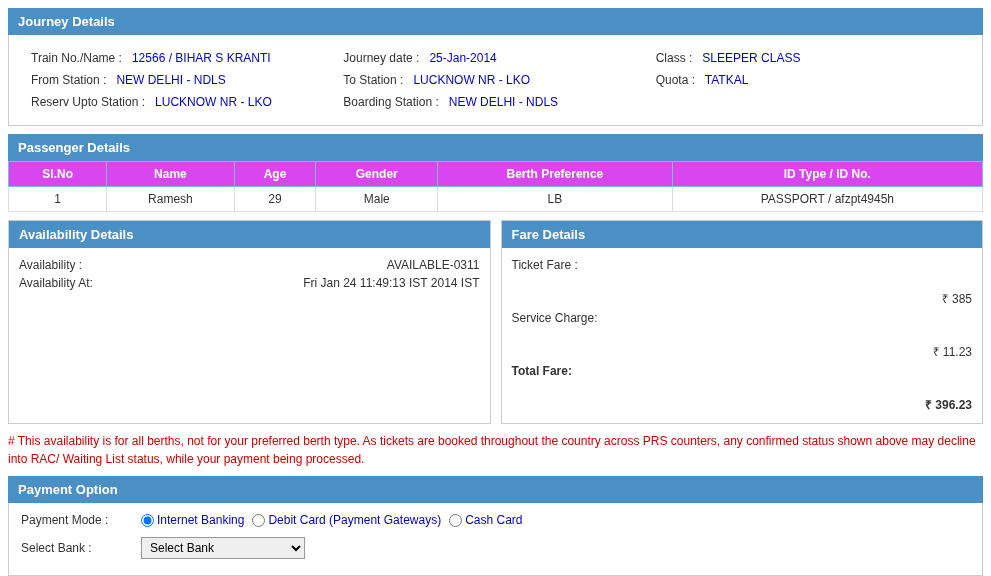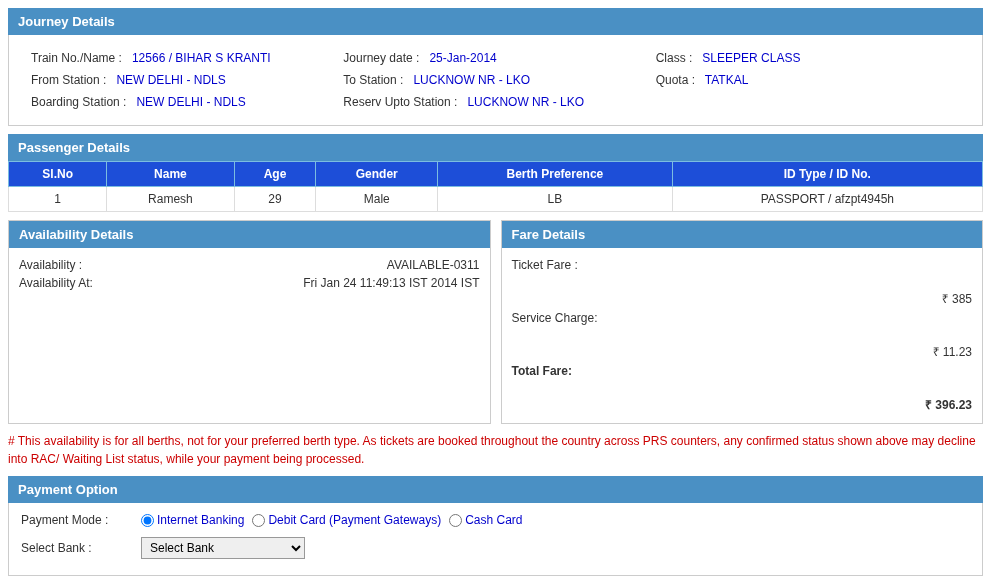--- a/index.html
+++ b/index.html
@@ -60,21 +60,21 @@
       margin: 6px 8px;
     }
 
     .passenger-table {
       width: 100%;
       border-collapse: collapse;
       font-size: 12px;
     }
 
     .passenger-table thead tr {
-      background: #1d4ed8;
+      background: #d946ef;
       color: #fff;
     }
 
     .passenger-table thead th {
       padding: 5px 8px;
       text-align: center;
       border: 1px solid #7bbde0;
     }
 
     .passenger-table tbody tr:nth-child(odd) {
@@ -255,28 +255,28 @@
         &nbsp;
         <span class="jd-value">LUCKNOW NR - LKO</span>
       </div>
       <div class="jd-cell">
         <span class="jd-label">Quota :</span>
         &nbsp;
         <span class="jd-value">TATKAL</span>
       </div>
 
       <div class="jd-cell">
+        <span class="jd-label">Reserv Upto Station :</span>
+        &nbsp;
+        <span class="jd-value">LUCKNOW NR - LKO</span>
+      </div>
+      <div class="jd-cell">
         <span class="jd-label">Boarding Station :</span>
         &nbsp;
         <span class="jd-value">NEW DELHI - NDLS</span>
-      </div>
-      <div class="jd-cell">
-        <span class="jd-label">Reserv Upto Station :</span>
-        &nbsp;
-        <span class="jd-value">LUCKNOW NR - LKO</span>
       </div>
       <div class="jd-cell"></div>
 
     </div>
   </div>
 </div>
 
 <div class="passenger-section">
   <div class="section-header">Passenger Details</div>
   <table class="passenger-table">

